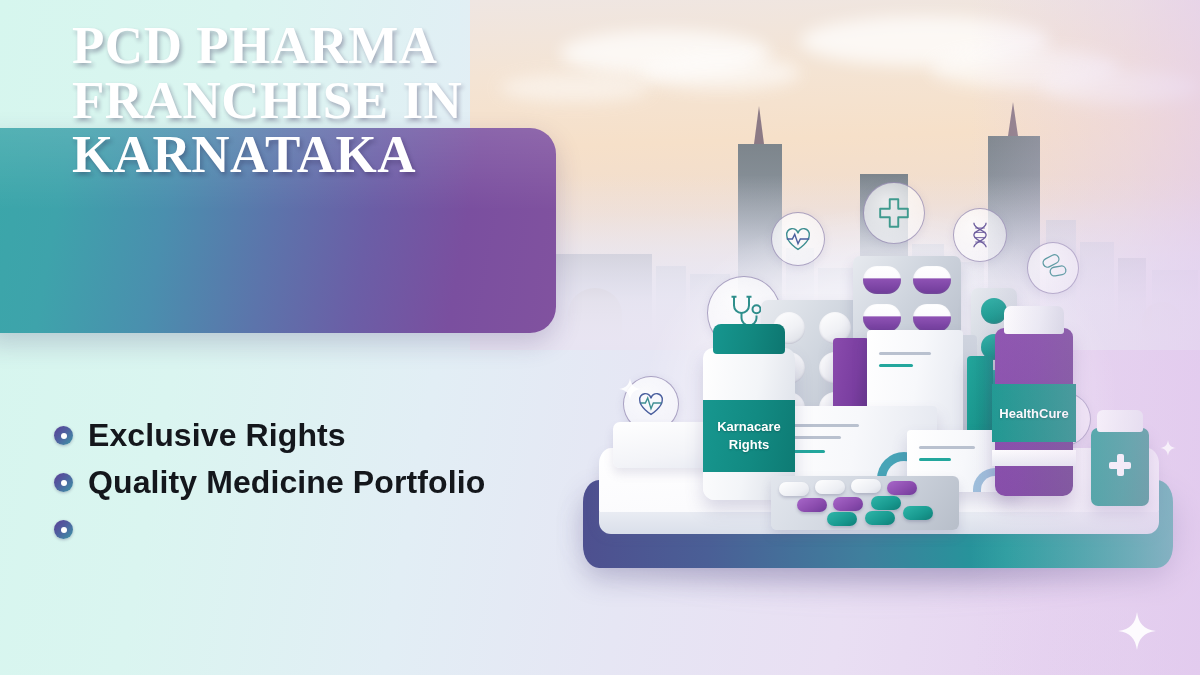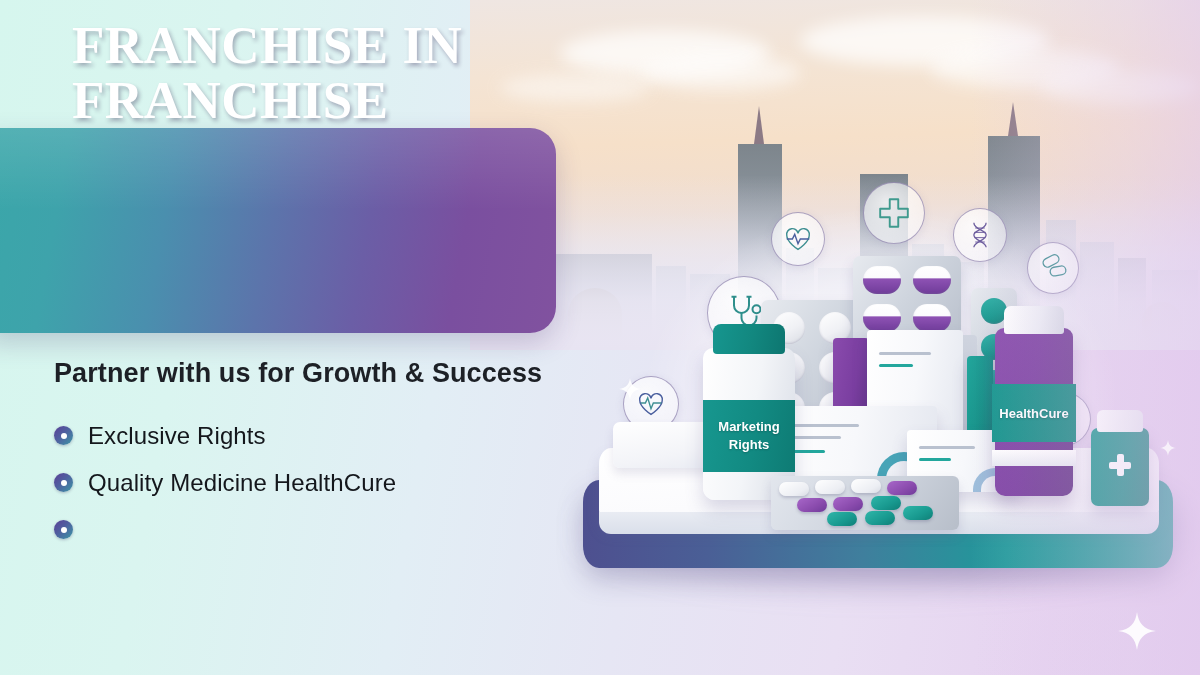--- a/index.html
+++ b/index.html
@@ -94,21 +94,21 @@
   .bullets { position:absolute; left:54px; top:412px; width:520px; }
   .bullet { display:flex; align-items:center; height:47px; }
   .dot {
     width:19px; height:19px; border-radius:50%; flex:0 0 19px;
     background:linear-gradient(135deg,#5b3f96 0%, #4f5fa0 45%, #3c97a6 100%);
     display:flex; align-items:center; justify-content:center;
     box-shadow:0 1px 3px rgba(50,40,90,.3);
   }
   .dot i { width:6px; height:6px; border-radius:50%; background:#fff; display:block; }
   .bullet span.txt {
-    margin-left:15px; font-size:24px; font-weight:400;
+    margin-left:15px; font-size:32px; font-weight:700;
     color:#14171c; letter-spacing:.1px;
   }
 
   
   .scene { position:absolute; left:575px; top:180px; width:625px; height:430px; }
 
   
   .halo {
     position:absolute; left:70px; top:30px; width:470px; height:360px;
     border-radius:50%; background:radial-gradient(ellipse at 50% 55%,
@@ -315,38 +315,38 @@
     <div class="bldg" style="left:648px; width:28px; height:82px; opacity:.45;"></div>
     <div class="dome" style="left:672px; width:40px; height:38px; opacity:.55;"></div>
     <div class="bldg pale" style="left:682px; width:46px; height:70px;"></div>
   </div>
   <div class="fade-city"></div>
 
   <div class="title-plate">
     <div class="sheen"></div>
   </div>
   <div class="title-text">
+    <span class="ln">PCD PHARMA</span>
     <span class="ln">FRANCHISE IN</span>
-    <span class="ln">FRANCHISE</span>
-  </div>
-
-  <div class="subtitle">Partner with us for Growth &amp; Success</div>
+    <span class="ln">KARNATAKA</span>
+  </div>
+
 
   <div class="bullets">
     <div class="bullet">
       <span class="dot">
           <i></i>
         </span>
       <span class="txt">Exclusive Rights</span>
     </div>
     <div class="bullet">
       <span class="dot">
           <i></i>
         </span>
-      <span class="txt">Quality Medicine HealthCure</span>
+      <span class="txt">Quality Medicine Portfolio</span>
     </div>
     <div class="bullet">
       <span class="dot">
           <i></i>
         </span>
     </div>
   </div>
 
   <div class="scene">
     <div class="halo"></div>
@@ -473,21 +473,21 @@
     </div>
     <div class="box3d box-white" style="left:332px; top:250px; width:114px; height:62px;">
       <span class="line-g" style="left:12px; top:16px; width:56px;"></span>
       <span class="line-t" style="left:12px; top:28px; width:32px;"></span>
       <span class="arc lt" style="right:4px; bottom:0; width:44px; height:24px; border-width:8px;"></span>
     </div>
 
     <div class="prod bottle-teal">
       <span class="cap"></span>
       <span class="label">
-        <span>Marketing</span>
+        <span>Karnacare</span>
         <span>Rights</span>
       </span>
     </div>
 
     <div class="prod bottle-purple">
       <span class="cap"></span>
       <span class="label">HealthCure</span>
       <span class="stripe"></span>
     </div>
 

